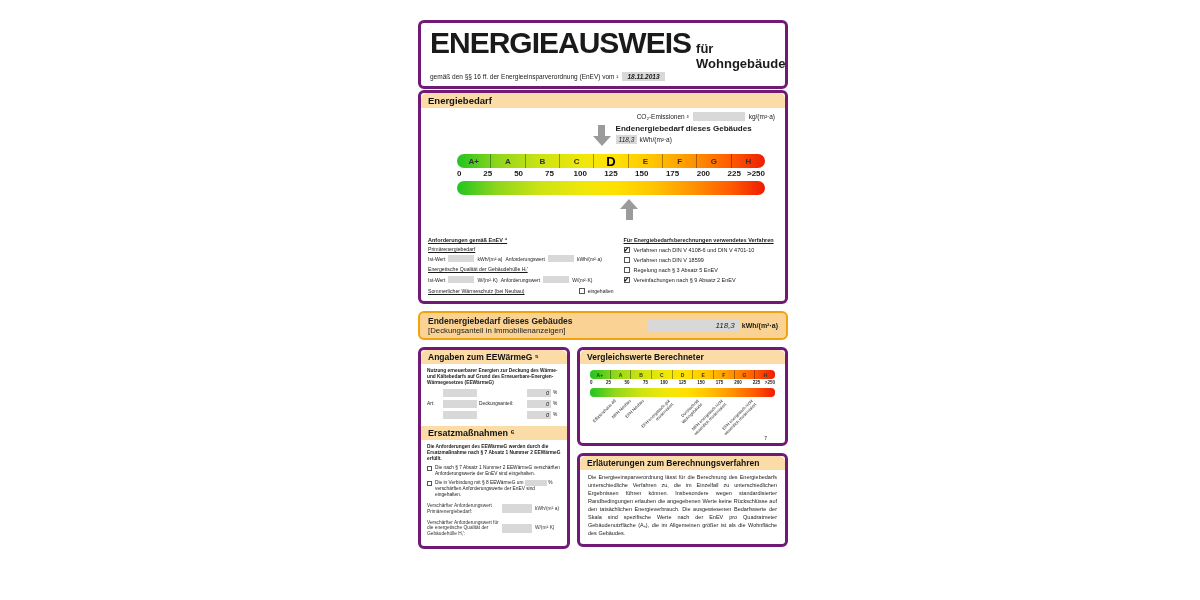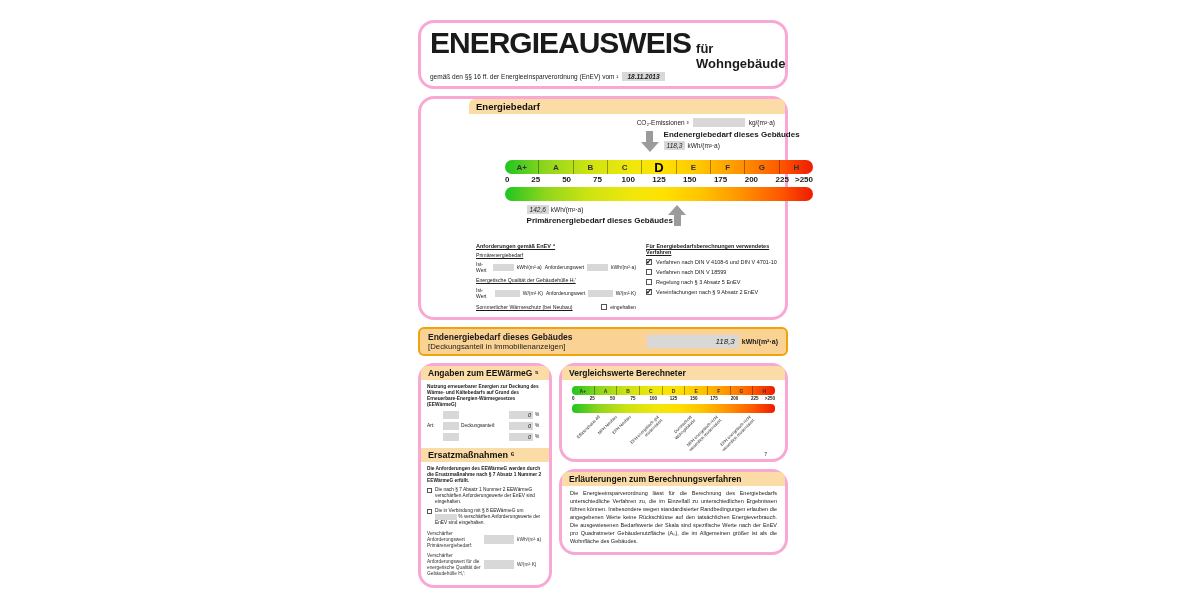--- a/index.html
+++ b/index.html
@@ -1,20 +1,20 @@
 <!DOCTYPE html>
 <html><head>
 <meta charset="utf-8">
 <style>
   * { margin:0; padding:0; box-sizing:border-box; }
   html,body { width:1200px; height:600px; background:#ffffff; font-family:"Liberation Sans", sans-serif; color:#1a1a1a; }
   .canvas { position:relative; width:1200px; height:600px; background:#fff; overflow:hidden; }
   .doc { position:absolute; left:418px; top:20px; width:370px; }
 
-  .obox { border:3px solid #f9a8d4; border-radius:16px; background:#fff; }
+  .obox { border:3px solid #701a75; border-radius:6px; background:#fff; }
   .strip { background:#FBDCA6; padding:2px 7px; font-weight:bold; font-size:9.5px; border-radius:6px 6px 0 0; color:#111; }
   .gbox { background:#D8D8D8; display:inline-block;font-style:italic; }
 
   
   .hdr { padding:3px 9px 5px 9px; }
   .hdr-row1 { display:flex; align-items:baseline; }
   .hdr-title { font-size:30px; font-weight:bold; letter-spacing:-1px; }
   .hdr-sub { font-size:13px; font-weight:bold; margin-left:5px; }
   .hdr-row2 { font-size:6.5px; margin-top:1px; display:flex; align-items:center; gap:4px; }
   .hdr-date { font-size:6.5px; font-weight:bold; padding:1px 5px; }
@@ -23,21 +23,21 @@
   .secrow { display:flex; align-items:center; margin-top:6px; }
   .secbar { flex:1; background:#F9D294; border-radius:5px; padding:3px 8px; display:flex; justify-content:space-between; align-items:center; min-height:26px; }
   .sec-title { font-weight:bold; font-size:9.5px; }
   .reg { text-align:left; }
   .reg-r1 { display:flex; gap:4px; align-items:center; font-size:6px; font-weight:bold; }
   .reg-box { padding:1px 4px; font-size:6px; font-weight:bold; }
   .reg-note { font-size:5px; margin-top:1px; color:#222; }
   .badge { width:33px; height:33px; border-radius:50%; background:#F7C14B; border:2px solid #fff; box-shadow:0 0 0 3px #F0A30A; margin-left:10px; display:flex; align-items:center; justify-content:center; font-size:16px; font-weight:bold; color:#111; }
 
   
-  .energ { margin-top:7px; padding-bottom:4px;padding-left:48px; }
+  .energ { margin-top:1px; padding-bottom:4px; }
   .co2row { display:flex; justify-content:flex-end; align-items:center; gap:4px; margin:4px 10px 0 0; font-size:6.5px; }
   .co2box { width:52px; height:9px; }
   .scalewrap { margin-left:36px; width:308px; position:relative; }
   .annot-top { height:33px; }
   .annot-text { position:absolute; left:51.5%; top:3px; }
   .annot-label { font-weight:bold; font-size:8px; white-space:nowrap; }
   .annot-valrow { font-size:6.5px; margin-top:2px; display:flex; align-items:center; gap:2px; }
   .valbox { padding:1px 3px; font-size:6.5px; }
   .arrow { position:absolute; transform:translateX(-50%); }
   .arrow .stem { width:7px; height:11px; background:#9b9b9b; margin:0 auto; }
@@ -72,21 +72,21 @@
   
   .endbar { margin-top:7px; border:2.5px solid #F0A30A; border-radius:6px; background:#F9D294; padding:3px 8px; display:flex; justify-content:space-between; align-items:center; }
   .end-l1 { font-weight:bold; font-size:8.5px; }
   .end-l2 { font-size:7.8px; }
   .end-val { display:flex; align-items:center; gap:3px; }
   .end-box { width:92px; text-align:right; padding:2px 4px; font-size:8px; }
   .end-unit { font-weight:bold; font-size:7px; }
 
   
   .bottom { display:flex; gap:7px; margin-top:7px; align-items:flex-start; }
-  .lpanel { width:134px; flex:none; }
+  .lpanel { width:152px; flex:none; }
   .lbody { padding:4px 6px; }
   .tiny-b { font-weight:bold; font-size:4.8px; line-height:1.25; }
   .eewrow { display:grid; grid-template-columns:14px 1fr 46px 24px 8px; align-items:center; gap:2px; margin:3px 0; font-size:4.8px; }
   .eew-big { height:8px; }
   .eew-small { height:8px; text-align:right; padding-right:2px; font-size:5.5px; line-height:8px; }
   .eew-mid { text-align:left; }
   .cbrow { display:flex; align-items:flex-start; gap:3px; margin:3px 0; font-size:4.8px; line-height:1.25; }
   .cb-s { width:5px; height:5px; margin-top:1px; }
   .inlinebox { width:22px; height:6px; vertical-align:middle; }
   .reqrow { display:grid; grid-template-columns:1fr 30px 26px; gap:3px; align-items:center; margin:5px 0; font-size:4.8px; line-height:1.2; color:#333; }
@@ -172,27 +172,20 @@
       <span style="left:90%">225</span>
       <span>&gt;250</span>
     </div>
 
     <div class="scalewrap gradbar"></div>
 
     <div class="scalewrap annot-bottom">
       <div class="arrow" style="left:56%; top:2px;">
         <div class="head-u"></div>
             <div class="stem"></div>
-      </div>
-      <div class="annot-prim">
-        <div class="annot-valrow" style="margin-top:0;">
-          <span class="gbox valbox">142,6</span>
-          <span>kWh/(m²·a)</span>
-        </div>
-        <div class="prim-label">Primärenergiebedarf dieses Gebäudes</div>
       </div>
     </div>
 
     <div class="bottomcols">
       <div class="col-l">
         <div class="h-u">Anforderungen gemäß EnEV ⁴</div>
         <div class="s-u">Primärenergiebedarf</div>
         <div class="frow">
           <span>Ist-Wert</span>
           <span class="gbox fbox"></span>

